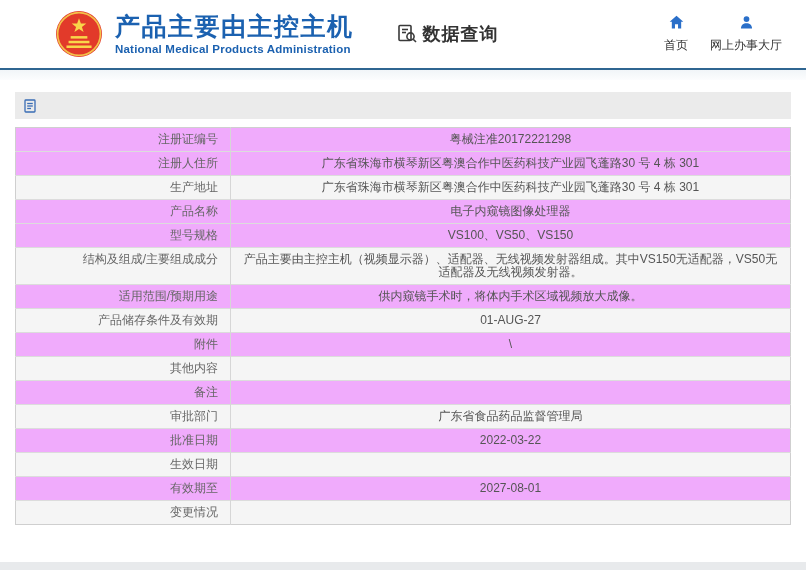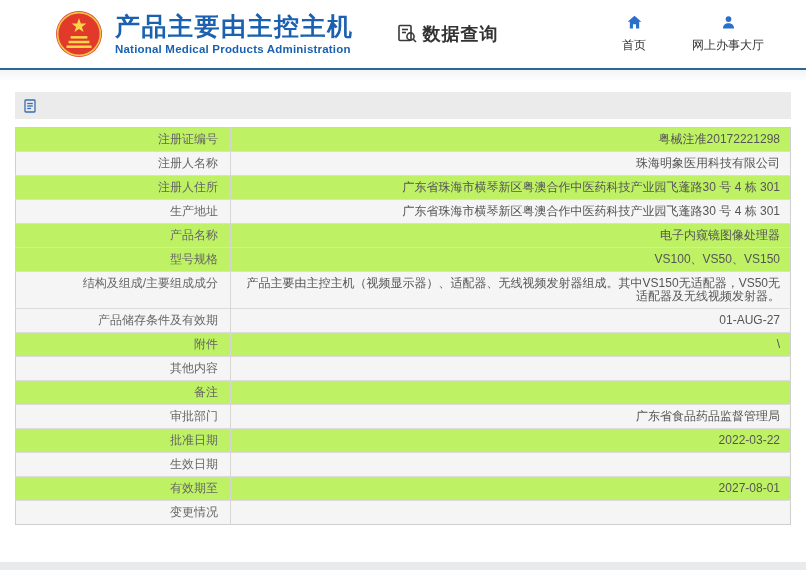--- a/index.html
+++ b/index.html
@@ -11,46 +11,46 @@
   
   .site-header { height:68px; display:flex; align-items:center; padding:0 18px 0 55px; }
   .emblem { width:48px; height:48px; flex:0 0 48px; }
   .brand-text { margin-left:12px; }
   .brand-title { font-size:25px; font-weight:700; color:#1b61b0; letter-spacing:1.5px; line-height:1.1; }
   .brand-sub { font-size:11.5px; color:#1b61b0; margin-top:3px; letter-spacing:0.2px;font-weight:bold; }
   .query-tab { display:flex; align-items:center; margin-left:42px; cursor:pointer; }
   .query-tab .q-icon { width:22px; height:22px; margin-right:5px; }
   .query-label { font-size:18px; font-weight:600; color:#333; letter-spacing:1px; }
   .header-spacer { flex:1; }
-  .top-nav { display:flex; gap:46px; margin-right:24px;font-family:Liberation Serif, serif; }
+  .top-nav { display:flex; gap:22px; margin-right:6px;font-family:Liberation Serif, serif; }
   .nav-item { display:flex; flex-direction:column; align-items:center; cursor:pointer; }
   .nav-item svg { width:17px; height:17px; }
   .nav-label { font-size:12px; color:#333; margin-top:6px; white-space:nowrap; }
   .header-line { height:2px; background:#2f6591; }
   .hatch-band { height:10px; background:linear-gradient(#f1f5f8, #fcfdfe); }
   
   .main-area { padding:12px 15px 0 15px; }
   .title-bar {
     background:#ebebeb; height:27px; display:flex; align-items:center;
     padding:0 9px; margin-bottom:8px;
   }
   .title-bar .doc-icon { width:12px; height:14px; margin-right:5px; flex:0 0 12px; }
   .title-text { font-size:13px; font-weight:700; color:#263a8f; letter-spacing:0.3px; }
   
   table.info-table { width:100%; border-collapse:collapse; border:1px solid #cfcfcf; }
-  .info-table tr { background:#bef264; }
+  .info-table tr { background:#f0abfc; }
   .info-table tr.alt { background:#f5f5f5; }
   .info-table tr + tr th, .info-table tr + tr td { border-top:1px solid #dcdcdc; }
   .info-table th {
     width:215px; text-align:right; font-weight:400; color:#666;
     font-size:12px; padding:5px 12px 5px 6px; border-right:1px solid #d6d6d6;
     line-height:13px; white-space:nowrap; vertical-align:top;
   }
   .info-table td {
-    text-align:right; color:#555; font-size:12px; padding:5px 10px;
+    text-align:center; color:#555; font-size:12px; padding:5px 10px;
     line-height:13px; vertical-align:top;
   }
   .info-table td:empty::after { content:"\00a0"; }
   
   .footer-band { position:absolute; left:0; right:0; bottom:0; height:8px; background:#e8eaec; }
 </style>
 </head>
 <body>
 
 <div class="site-header">
@@ -106,24 +106,20 @@
     </svg>
   </div>
 
   <table class="info-table">
     <tbody>
   <tr>
     <th><span>注册证编号</span></th>
     <td>粤械注准20172221298</td>
   </tr>
 
-  <tr class="alt">
-    <th><span>注册人名称</span></th>
-    <td>珠海明象医用科技有限公司</td>
-  </tr>
 
   <tr>
     <th><span>注册人住所</span></th>
     <td>广东省珠海市横琴新区粤澳合作中医药科技产业园飞蓬路30 号 4 栋 301</td>
   </tr>
 
   <tr class="alt">
     <th><span>生产地址</span></th>
     <td>广东省珠海市横琴新区粤澳合作中医药科技产业园飞蓬路30 号 4 栋 301</td>
   </tr>
@@ -137,20 +133,24 @@
   <tr>
     <th><span>型号规格</span></th>
     <td>VS100、VS50、VS150</td>
   </tr>
 
   <tr class="alt">
     <th><span>结构及组成/主要组成成分</span></th>
     <td>产品主要由主控主机（视频显示器）、适配器、无线视频发射器组成。其中VS150无适配器，VS50无适配器及无线视频发射器。</td>
   </tr>
 
+  <tr>
+    <th><span>适用范围/预期用途</span></th>
+    <td>供内窥镜手术时，将体内手术区域视频放大成像。</td>
+  </tr>
 
   <tr class="alt">
     <th><span>产品储存条件及有效期</span></th>
     <td>01-AUG-27</td>
   </tr>
 
   <tr>
     <th><span>附件</span></th>
     <td>\</td>
   </tr>

